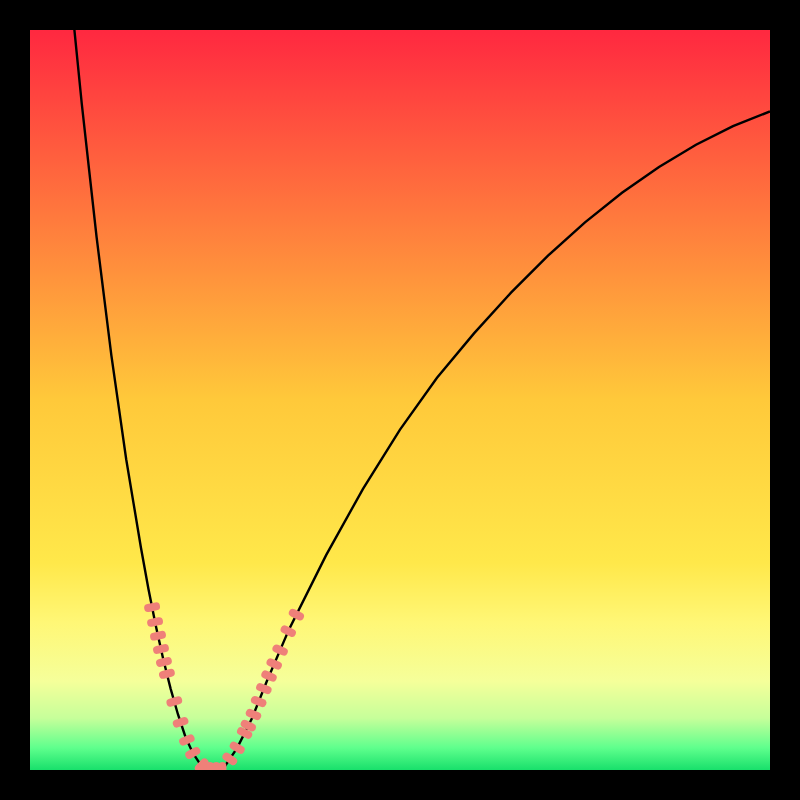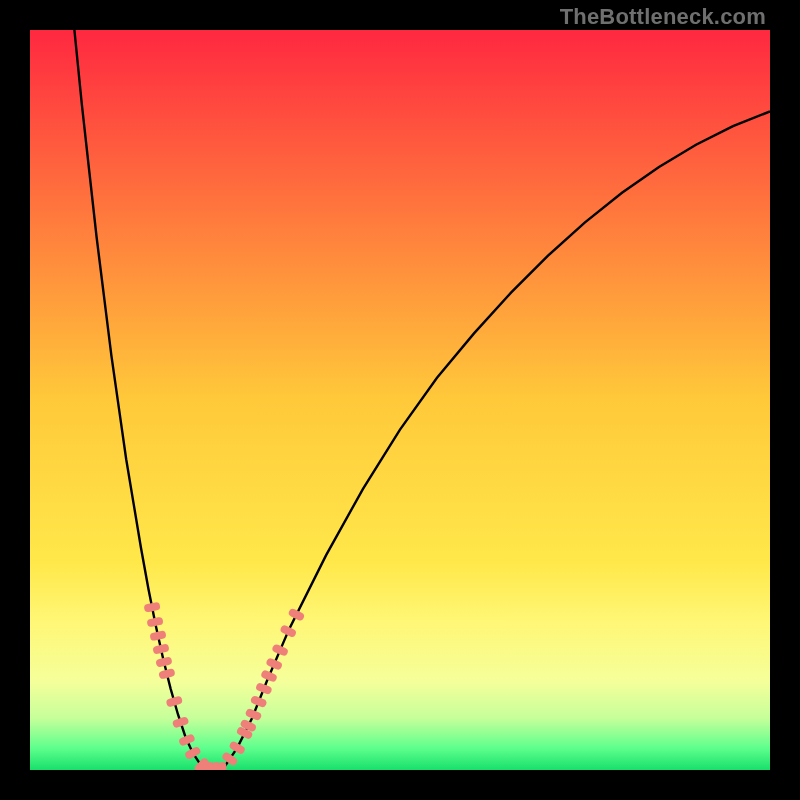--- a/index.html
+++ b/index.html
@@ -93,14 +93,13 @@
           <rect x="-4" y="-8" width="8" height="16" rx="4" fill="#ef8079" transform="translate(228.66 671.55) rotate(-68.2)"></rect>
           <rect x="-4" y="-8" width="8" height="16" rx="4" fill="#ef8079" transform="translate(233.84 658.60) rotate(-68.2)"></rect>
           <rect x="-4" y="-8" width="8" height="16" rx="4" fill="#ef8079" transform="translate(239.02 646.02) rotate(-67.0)"></rect>
           <rect x="-4" y="-8" width="8" height="16" rx="4" fill="#ef8079" transform="translate(244.20 633.93) rotate(-66.8)"></rect>
           <rect x="-4" y="-8" width="8" height="16" rx="4" fill="#ef8079" transform="translate(250.12 620.12) rotate(-66.8)"></rect>
           <rect x="-4" y="-8" width="8" height="16" rx="4" fill="#ef8079" transform="translate(258.26 601.13) rotate(-65.6)"></rect>
           <rect x="-4" y="-8" width="8" height="16" rx="4" fill="#ef8079" transform="translate(266.40 584.60) rotate(-63.4)"></rect>
         </g>
     </svg>
   </div>
-  <div class="watermark">TheBottleneck.com</div>
 </div>
 
 </body></html>

